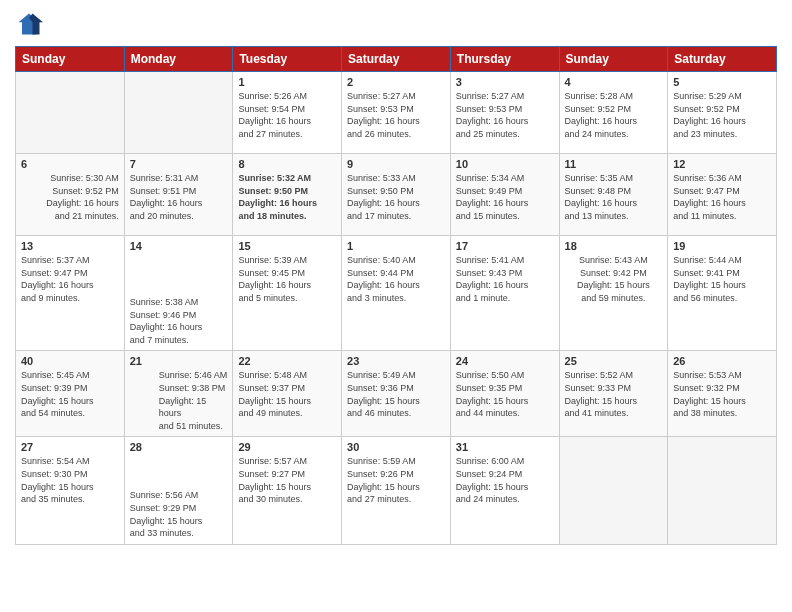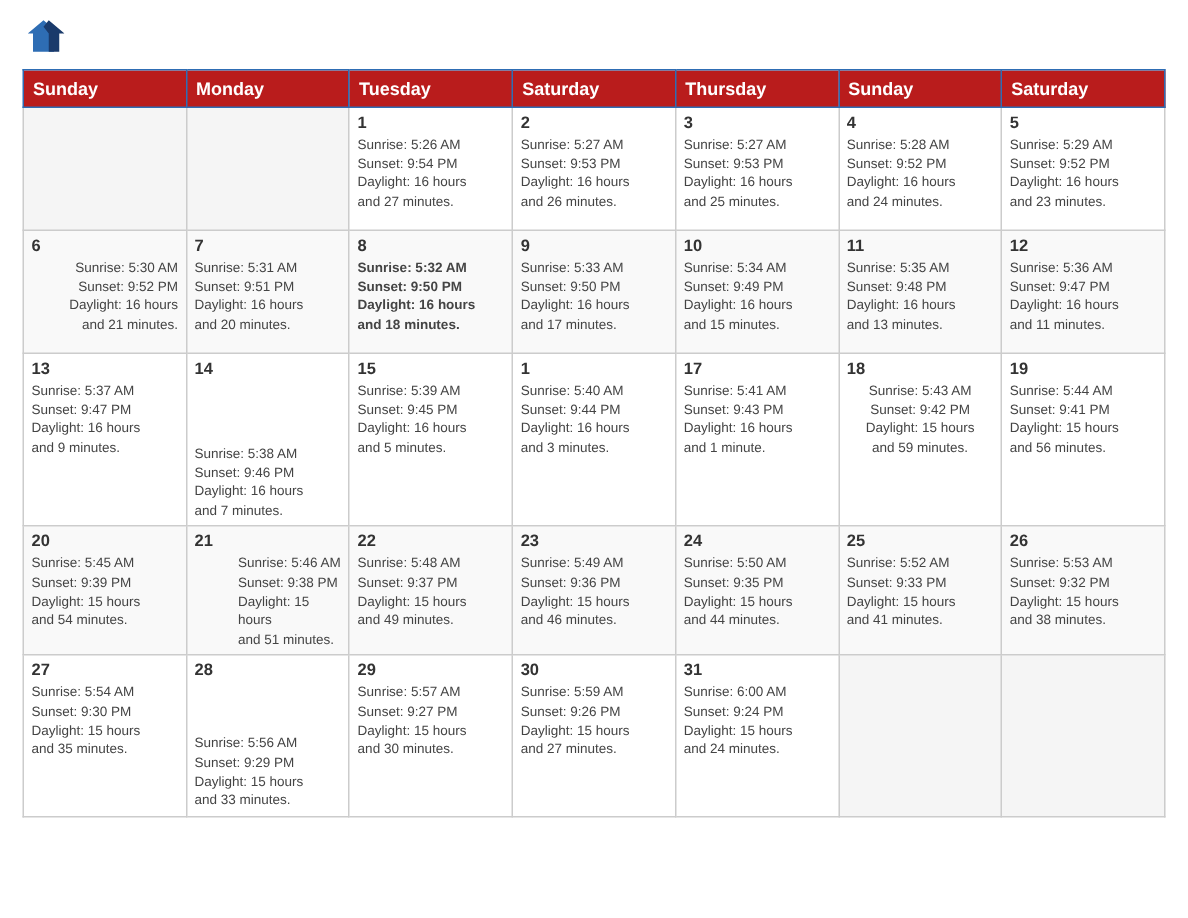--- a/index.html
+++ b/index.html
@@ -269,21 +269,21 @@
           <td>
             <span class="day-number">19</span>
             <div class="day-info" style="white-space: pre-line;">Sunrise: 5:44 AM
 Sunset: 9:41 PM
 Daylight: 15 hours
 and 56 minutes.</div>
           </td>
         </tr>
         <tr>
           <td>
-            <span class="day-number">20</span>
+            <span class="day-number">40</span>
             <div class="day-info" style="white-space: pre-line;">Sunrise: 5:45 AM
 Sunset: 9:39 PM
 Daylight: 15 hours
 and 54 minutes.</div>
           </td>
           <td>
             <span class="day-number">21</span>
             <div class="day-info" style="white-space: pre-line; margin-left: 29px;">Sunrise: 5:46 AM
 Sunset: 9:38 PM
 Daylight: 15 hours

